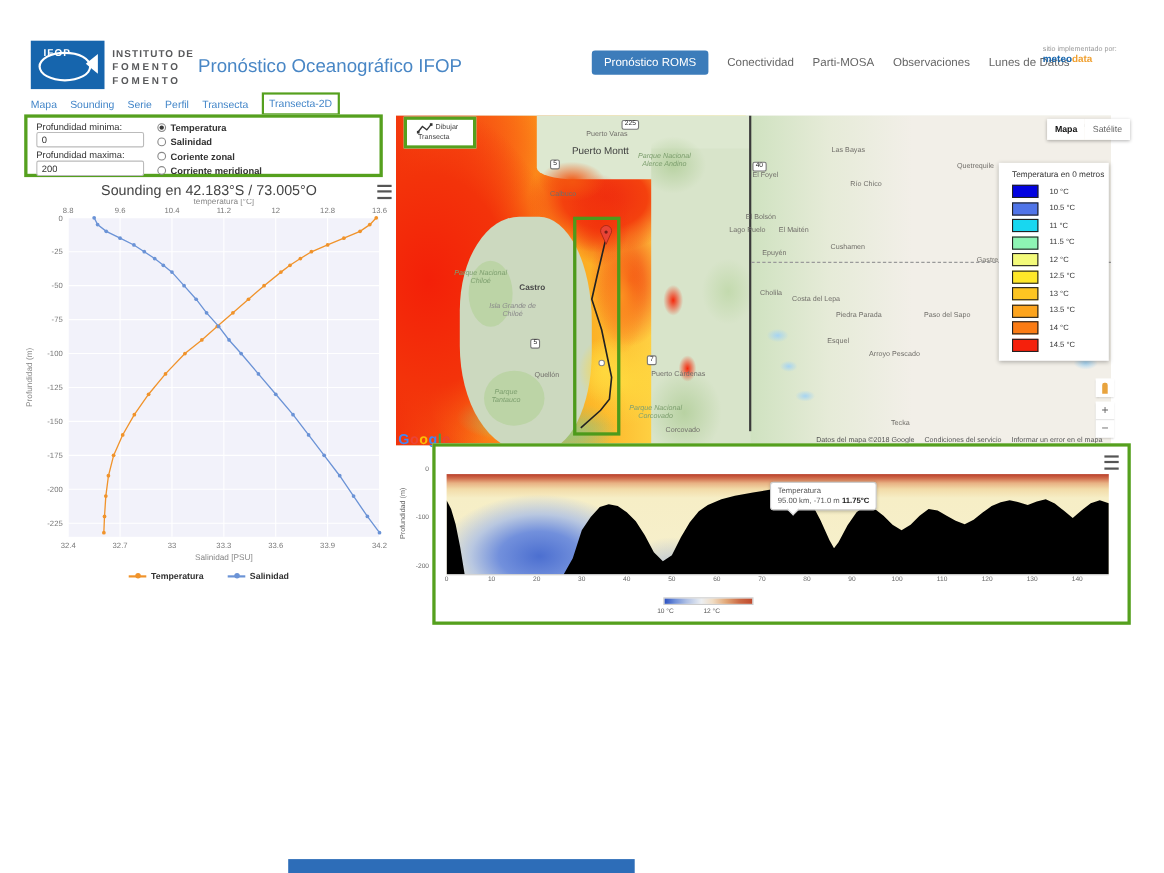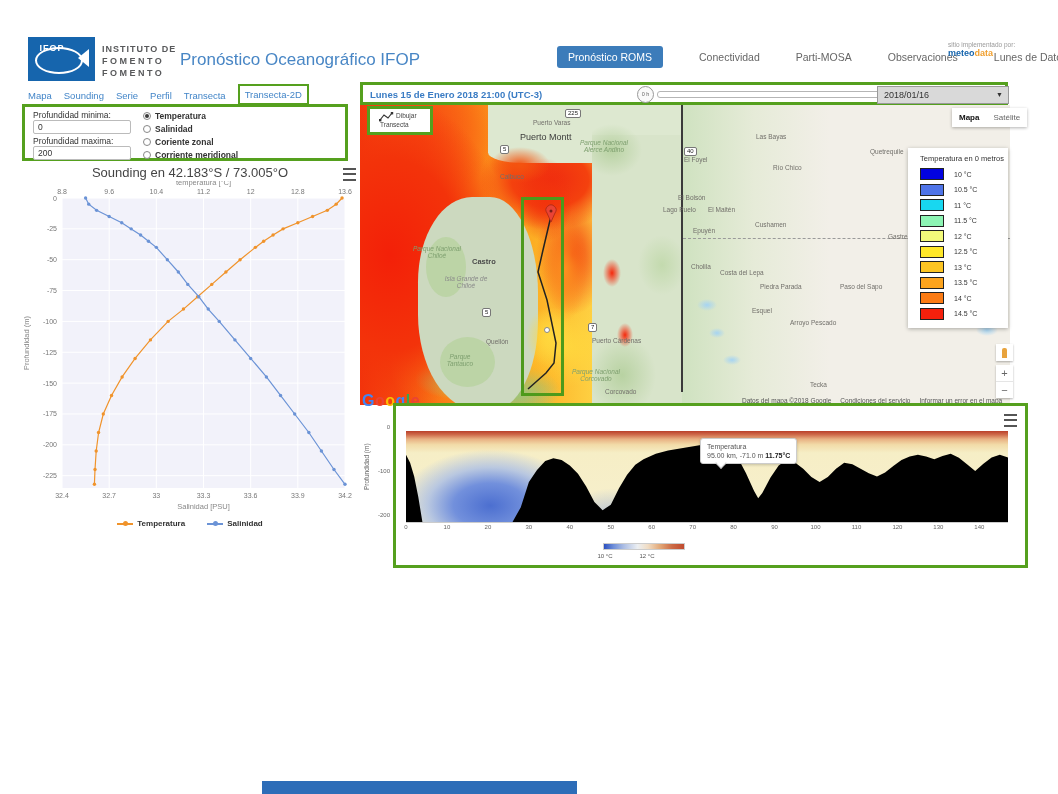--- a/index.html
+++ b/index.html
@@ -9,21 +9,21 @@
   
   .logo-box{left:28px;top:37px;width:67px;height:44px;background:#1665ad;}
   .fish{position:absolute;left:7px;top:10px;width:44px;height:23px;border:2px solid #fff;border-radius:50%;}
   .fish-tail{position:absolute;left:50px;top:12px;width:0;height:0;border-top:9px solid transparent;border-bottom:9px solid transparent;border-right:11px solid #fff;}
   .fish-txt{position:absolute;left:0;top:6px;width:48px;text-align:center;font-size:9px;font-weight:bold;color:#fff;letter-spacing:1px;}
   .inst{left:102px;top:43px;font-size:9px;font-weight:bold;color:#58595b;line-height:12px;letter-spacing:1px;}
   .inst div{letter-spacing:2.5px;}
   .inst div:first-child{letter-spacing:1px;}
   .app-title{left:180px;top:50px;font-size:17px;color:#4886c5;}
   .topnav{left:538px;top:46px;display:flex;gap:17px;align-items:center;font-size:10.5px;color:#666;}
-  .topnav .nav-item{cursor:pointer;white-space:nowrap;margin-left:19px;}
+  .topnav .nav-item{cursor:pointer;white-space:nowrap;}
   .topnav .nav-item.active{background:#3c7cba;color:#fff;padding:5px 11px;border-radius:3px;}
   .credit{left:948px;top:41px;font-size:6.5px;color:#999;line-height:8px;}
   .credit .brand{font-size:9px;font-weight:bold;}
   .credit .brand .a{color:#1665ad;}
   .credit .brand .b{color:#f0a030;}
   
   .subnav{left:28px;top:87px;display:flex;gap:12px;font-size:9.5px;color:#4285c8;align-items:center;height:16px;}
   .subnav .sn-item{cursor:pointer;white-space:nowrap;}
   .subnav .sn-item.boxed{border:2px solid #55a01e;padding:3px 5px;margin-top:-2px;}
   
@@ -107,21 +107,21 @@
   .legend-card{left:908px;top:148px;width:100px;height:180px;background:#fff;box-shadow:0 1px 4px rgba(0,0,0,.3);}
   .legend-title{position:absolute;top:6px;width:108px;text-align:center;font-size:7.5px;color:#333;}
   .legend-row{position:absolute;left:12px;display:flex;align-items:center;gap:10px;}
   .legend-sw{width:24px;height:12px;border:1px solid #222;box-sizing:border-box;}
   .legend-lb{font-size:7px;color:#333;}
   .pegman{left:996px;top:344px;width:17px;height:17px;background:#fff;box-shadow:0 1px 2px rgba(0,0,0,.3);display:flex;align-items:center;justify-content:center;cursor:pointer;}
   .pegman-fig{width:5px;height:10px;background:#e8a33d;border-radius:2px 2px 0 0;}
   .zoomctl{left:996px;top:365px;width:17px;background:#fff;box-shadow:0 1px 2px rgba(0,0,0,.3);}
   .zbtn{height:16px;text-align:center;font-size:11px;color:#666;line-height:16px;cursor:pointer;}
   .zbtn + .zbtn{border-top:1px solid #e5e5e5;}
-  .google-logo{left:362px;top:392px;font-size:16px;font-weight:bold;letter-spacing:.5px;}
+  .google-logo{left:362px;top:392px;font-size:13px;font-weight:bold;letter-spacing:.5px;}
   .map-attr{left:742px;top:397px;display:flex;gap:9px;font-size:6.5px;color:#555;}
   .dibujar-wrap{left:367px;top:106px;width:66px;height:29px;border:3px solid #55a01e;background:#fff;box-sizing:border-box;}
   .dibujar{position:absolute;left:0;top:0;width:60px;height:23px;background:#fff;cursor:pointer;font-size:6.5px;color:#444;text-align:center;}
   .dibujar .l1{position:absolute;left:26px;top:3px;}
   .dibujar .l2{position:absolute;left:10px;top:12px;}
   
   .transect{left:393px;top:403px;width:635px;height:165px;}
   .t-title{position:absolute;left:0;top:5px;width:629px;text-align:center;font-size:11px;color:#444;}
   .t-hamb{right:8px;top:8px;}
   .t-plot{position:absolute;left:10px;top:25px;width:602px;height:91px;border-bottom:1px solid #ccc;
@@ -310,29 +310,20 @@
           <div class="leg-marker" style="background: rgb(240, 147, 43);"></div>
           <div>Temperatura</div>
         </div>
         <div class="leg-item">
           <div class="leg-marker" style="background: rgb(107, 147, 214);"></div>
           <div>Salinidad</div>
         </div>
       </div>
   </div>
 
-  <div class="abs gbox timebar">
-    <div class="tb-text">Lunes 15 de Enero 2018 21:00 (UTC-3)</div>
-    <div class="tb-handle">0 h</div>
-    <div class="tb-track"></div>
-    <div class="tb-select">
-      <span>2018/01/16</span>
-      <span class="tb-caret">▼</span>
-    </div>
-  </div>
 
   <div class="abs map">
     <div class="map-chile"></div>
     <div class="ocean"></div>
     <div class="north-land"></div>
     <div class="island">
       <div class="park1"></div>
       <div class="park2"></div>
     </div>
     <div class="mainland"></div>

